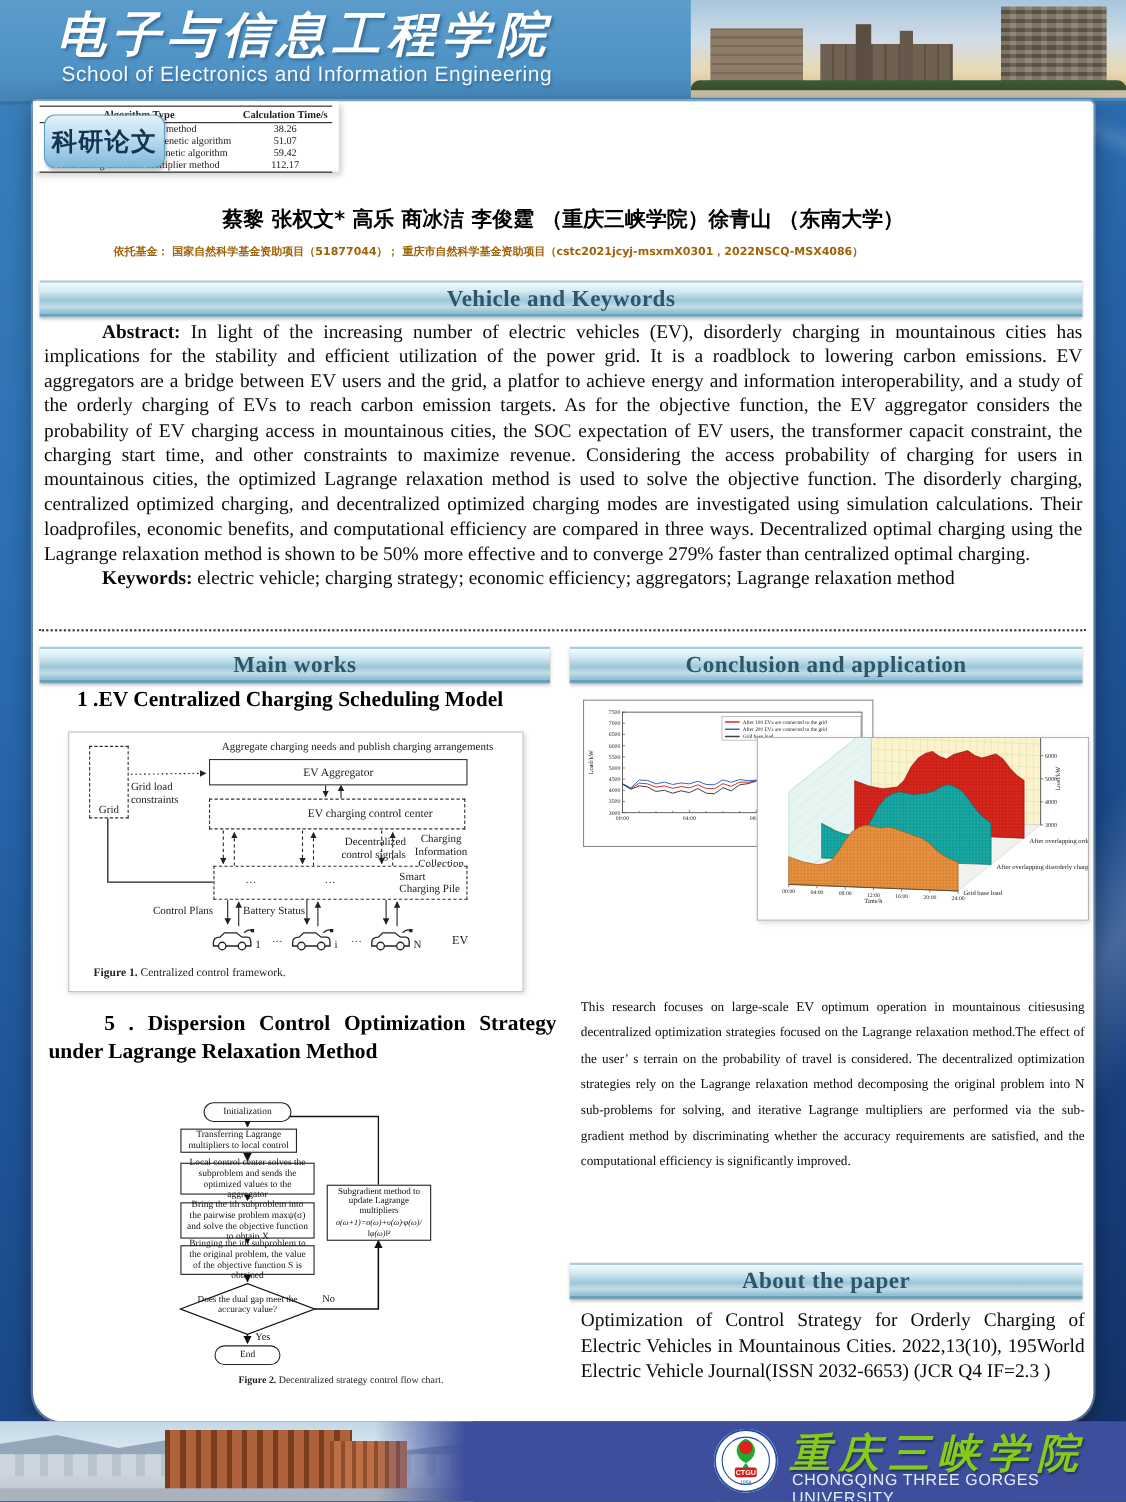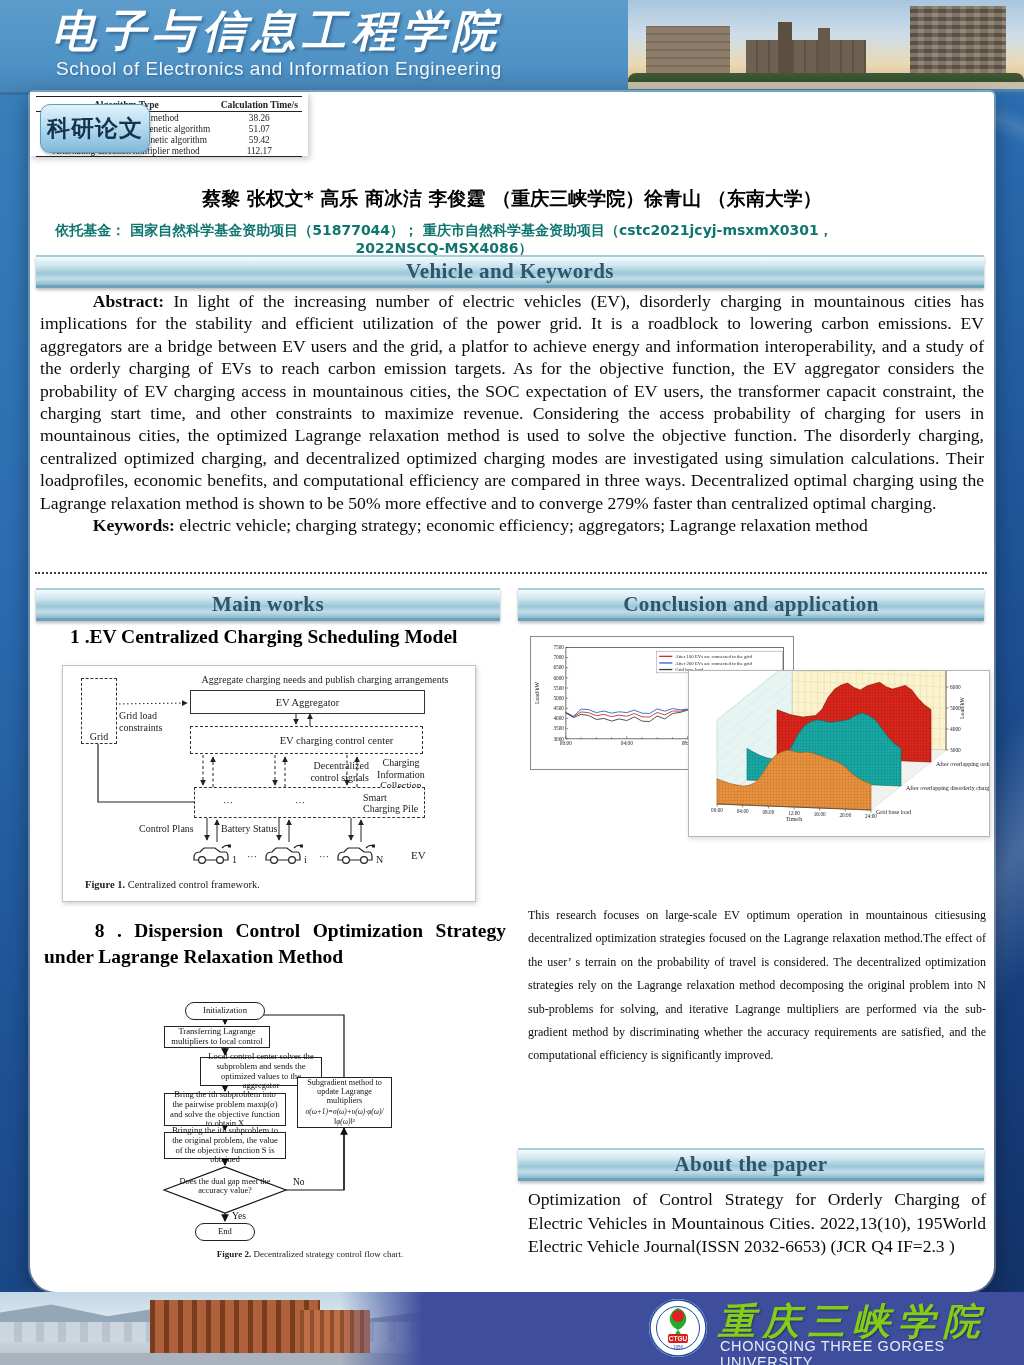--- a/index.html
+++ b/index.html
@@ -45,21 +45,21 @@
   .badge{position:absolute;left:10px;top:12px;width:108px;height:47px;border-radius:10px;
     background:linear-gradient(180deg,#e2f2fa 0%,#b7dcef 45%,#7fb9da 100%);
     border:1px solid #5e9dc0;box-shadow:1px 2px 3px rgba(0,0,0,.25);
     display:flex;align-items:center;justify-content:center;
     font-size:23px;font-weight:bold;color:#16324f;letter-spacing:1px;}
   .main-title{position:absolute;left:110px;top:10px;width:800px;text-align:center;
     font-size:28px;font-weight:bold;line-height:34px;color:#000;}
   .authors{position:absolute;left:0;top:94px;width:964px;text-align:center;
     font-family:"DejaVu Sans",sans-serif;font-size:19px;font-weight:bold;color:#000;}
   .funding{position:absolute;left:0;top:130px;width:828px;text-align:center;
-    font-family:"DejaVu Sans",sans-serif;font-size:14px;font-weight:bold;color:#0f766e;}
+    font-family:"DejaVu Sans",sans-serif;font-size:10px;font-weight:bold;color:#a16207;}
 
   .band{position:absolute;height:28px;border-top:2px solid #a8cdda;border-bottom:3px solid #6ba2ba;
     background:linear-gradient(180deg,#f3fbfd 0%,#d3e9f1 28%,#9bc7d8 58%,#c2dde8 78%,#8abacf 100%);
     box-shadow:0 2px 3px rgba(0,0,0,.28);
     display:flex;align-items:center;justify-content:center;
     font-size:21px;font-weight:bold;color:#2d566b;letter-spacing:.4px;}
   .band-abstract{left:6px;top:163px;width:948px;}
   .band-main{left:6px;top:496px;width:464px;}
   .band-conclusion{left:488px;top:496px;width:466px;}
   .band-about{left:488px;top:1056px;width:466px;}
@@ -280,21 +280,21 @@
       <div class="dlabel" style="left:241px;top:188px;">i</div>
       <div class="dlabel" style="left:313px;top:188px;">N</div>
       <div class="dlabel" style="left:184px;top:185px;">···</div>
       <div class="dlabel" style="left:256px;top:185px;">···</div>
       <div class="dlabel" style="left:348px;top:184px;font-size:11px;">EV</div>
       <div class="fig-caption" style="left:22px;top:213px;">
         <b>Figure 1.</b><span> Centralized control framework.</span>
       </div>
     </div>
 
-    <div class="subhead2">8 . Dispersion Control Optimization Strategy under Lagrange Relaxation Method</div>
+    <div class="subhead2">5 . Dispersion Control Optimization Strategy under Lagrange Relaxation Method</div>
 
     <div class="figbox fig2">
       <svg class="svg-overlay" viewBox="0 0 350 284">
         <defs>
           <marker id="ar2" viewBox="0 0 8 8" refX="7" refY="4" markerWidth="6.5" markerHeight="6.5" orient="auto">
             <path d="M0 0 L8 4 L0 8 Z" fill="#111"></path>
           </marker>
         </defs>
         <g stroke="#111" stroke-width="1.2" fill="none">
           <line x1="90" y1="23" x2="90" y2="39" marker-end="url(#ar2)"></line>
@@ -306,21 +306,21 @@
 
           <polyline points="151,205 209,205 209,143"></polyline>
           <line x1="209" y1="205" x2="209" y2="143" marker-end="url(#ar2)"></line>
           <polyline points="209,92 209,30 95,30"></polyline>
           <line x1="120" y1="30" x2="94" y2="30" marker-end="url(#ar2)"></line>
         </g>
         <polygon points="29,205 90,182 151,205 90,228" fill="#fff" stroke="#111" stroke-width="1.2"></polygon>
       </svg>
       <div class="fcnode rounded" style="left:50px;top:5px;width:80px;height:18px;margin-top:12px;">Initialization</div>
       <div class="fcnode" style="left:29px;top:41px;width:106px;height:22px;">Transferring Lagrange multipliers to local control</div>
-      <div class="fcnode" style="left:29px;top:72px;width:122px;height:29px;margin-left:36px;">Local control center solves the subproblem and sends the optimized values to the aggregator</div>
+      <div class="fcnode" style="left:29px;top:72px;width:122px;height:29px;">Local control center solves the subproblem and sends the optimized values to the aggregator</div>
       <div class="fcnode" style="left:29px;top:108px;width:122px;height:33px;">Bring the ith subproblem into the pairwise problem maxψ(σ) and solve the objective function to obtain X</div>
       <div class="fcnode" style="left:29px;top:147px;width:122px;height:27px;">Bringing the ith subproblem to the original problem, the value of the objective function S is obtained</div>
       <div style="position:absolute;left:40px;top:192px;width:100px;text-align:center;font-size:8.4px;line-height:9.4px;color:#111;">Does the dual gap meet the accuracy value?</div>
       <div class="fcnode" style="left:162px;top:92px;width:95px;height:51px;flex-direction:column;">
         <span style="font-size:8.2px;line-height:9px;">Subgradient method to update Lagrange multipliers</span>
         <span style="font-size:7.4px;font-style:italic;margin-top:2px;">σ(ω+1)=σ(ω)+υ(ω)·φ(ω)/‖φ(ω)‖²</span>
       </div>
       <div class="fcnode rounded" style="left:60px;top:238px;width:60px;height:18px;">End</div>
       <div style="position:absolute;left:97px;top:226px;font-size:9.5px;color:#111;">Yes</div>
       <div style="position:absolute;left:158px;top:192px;font-size:9.5px;color:#111;">No</div>

